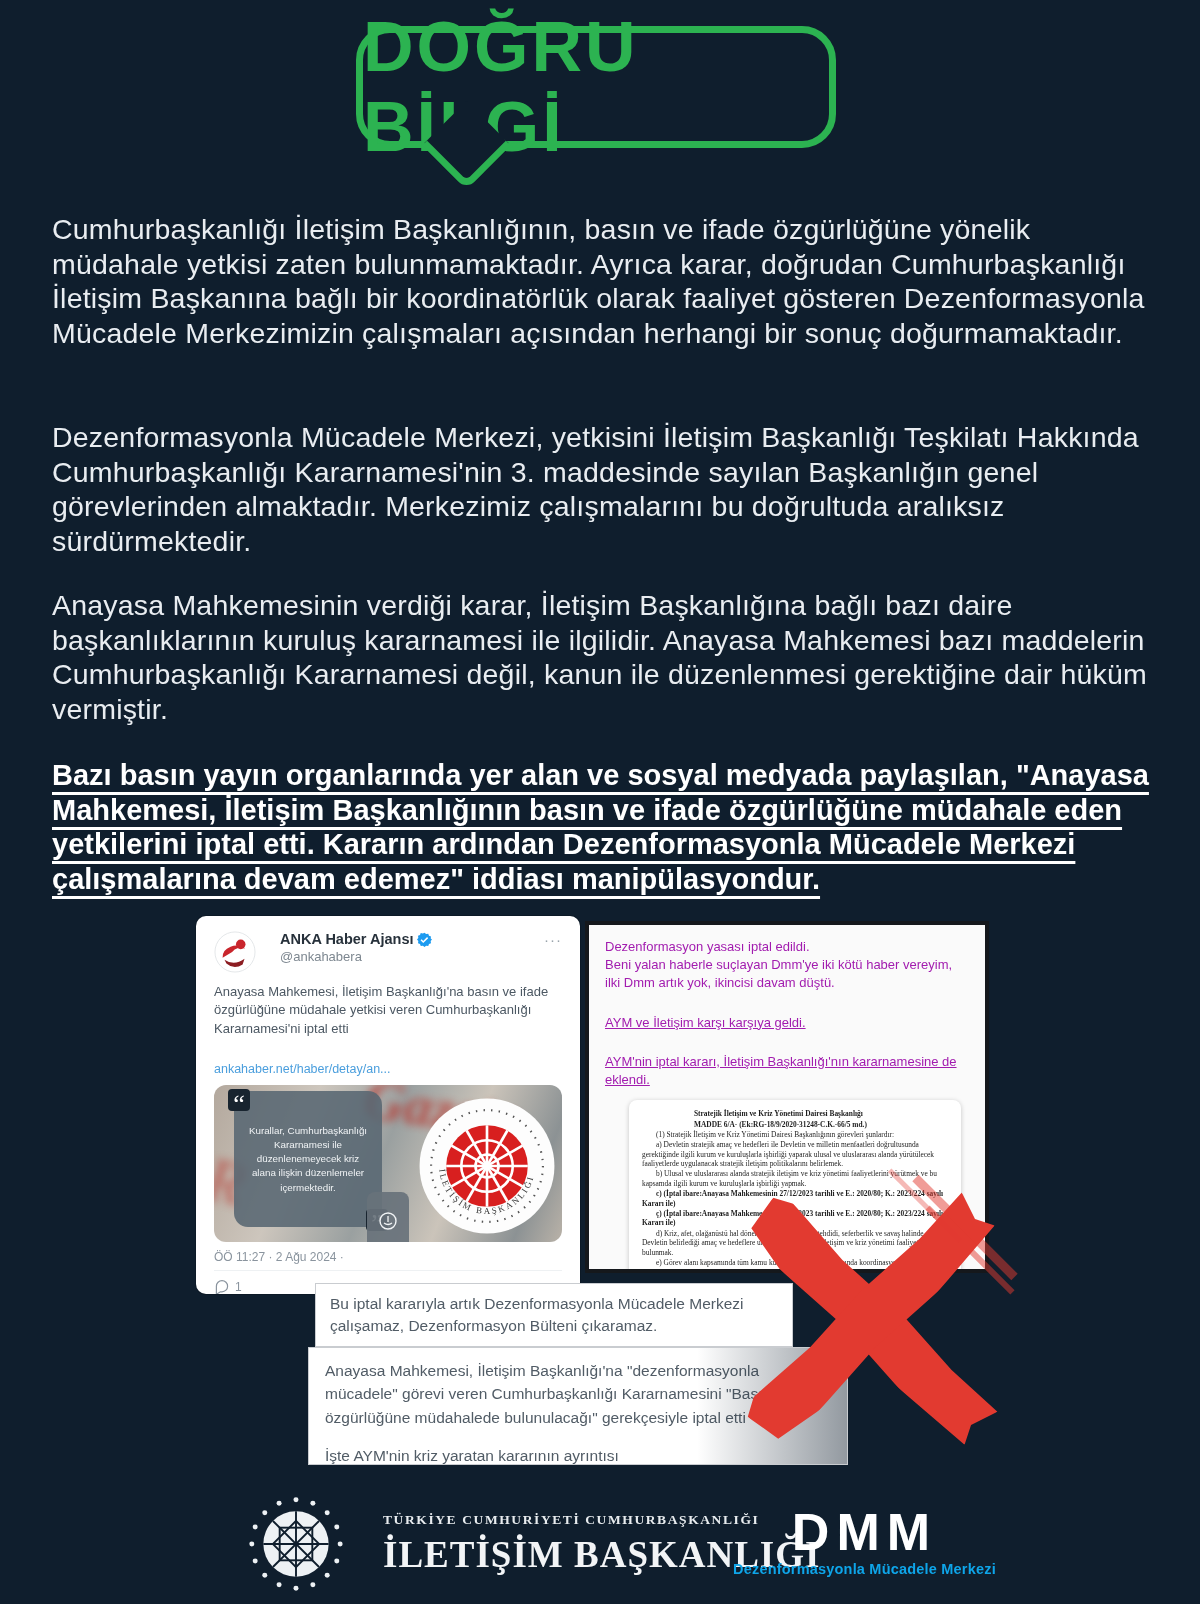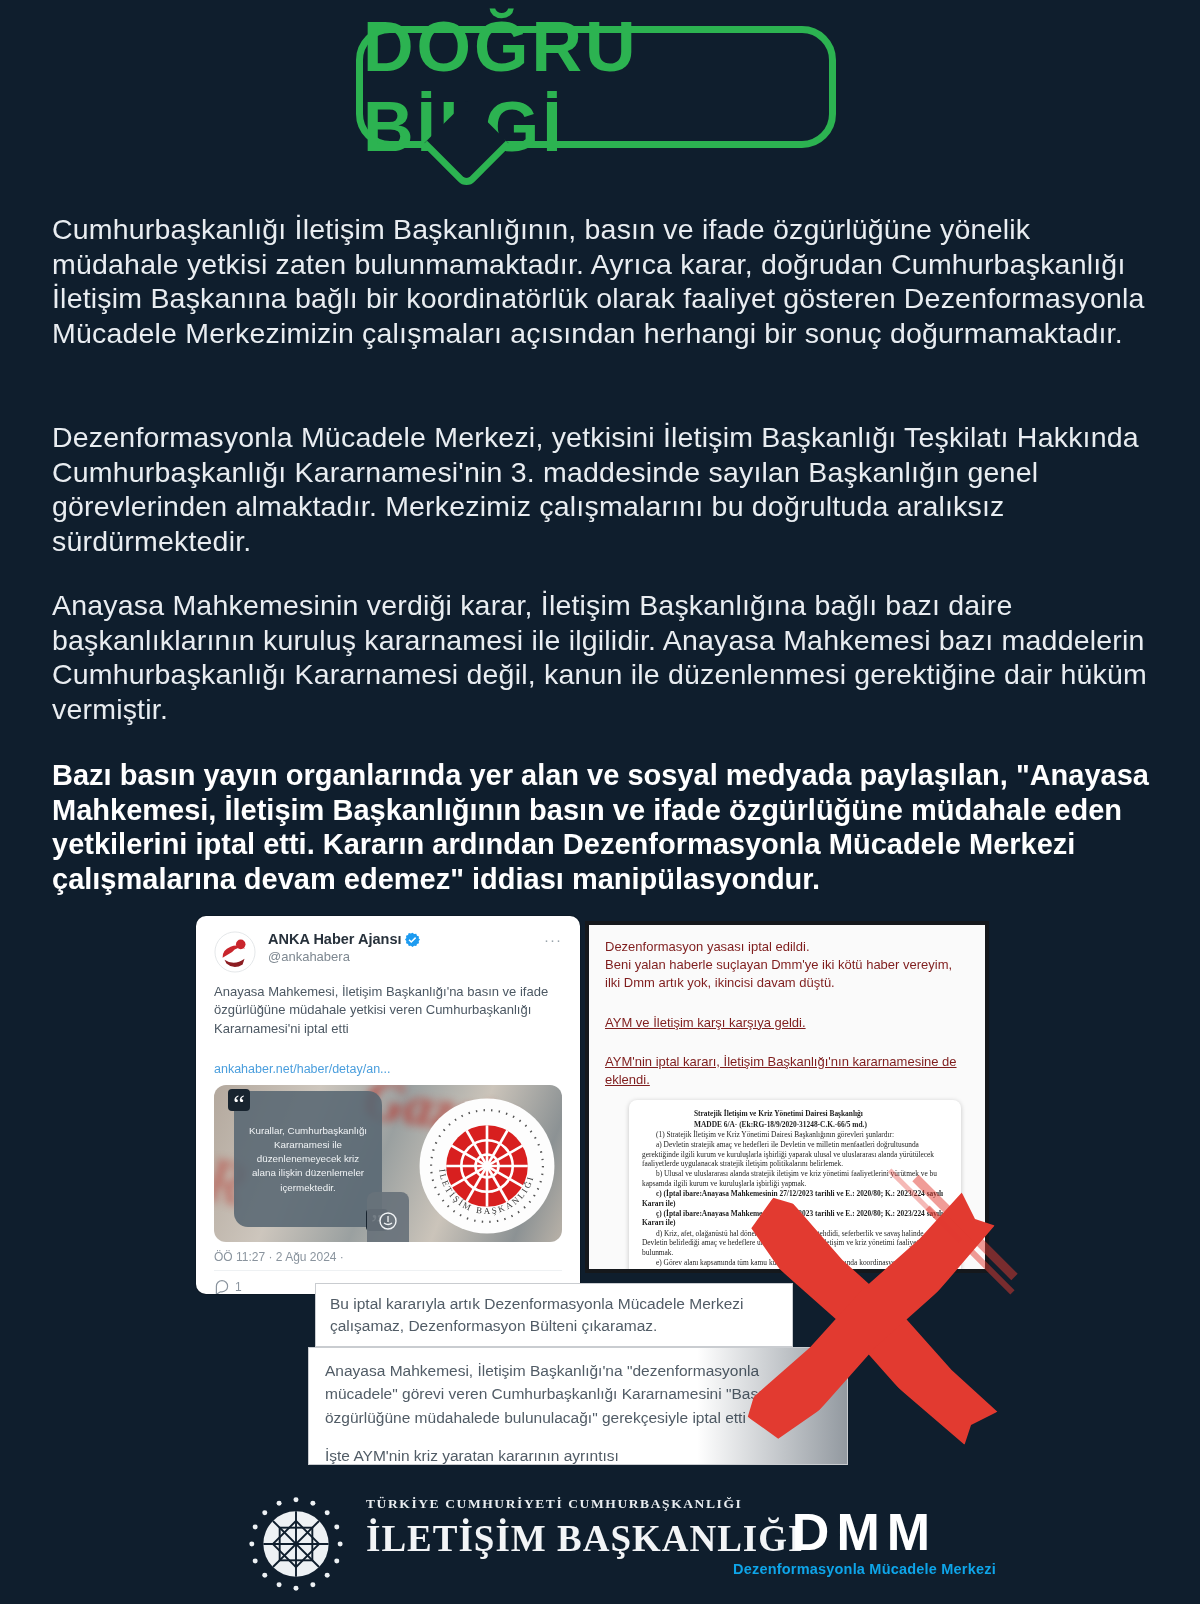--- a/index.html
+++ b/index.html
@@ -14,29 +14,29 @@
   .bubble-tail{position:absolute;left:72px;bottom:-36px;width:56px;height:56px;background:#0f1e2d;
           border-right:7px solid #2cb351;border-bottom:7px solid #2cb351;
           transform:rotate(45deg);border-bottom-right-radius:12px;}
 
   
   .para{position:absolute;left:52px;width:1105px;color:#e9edf1;font-size:28.5px;
         line-height:34.5px;letter-spacing:.2px;margin:0;}
   .p1{top:212px}.p2{top:420px}.p3{top:588px}
   .claim{position:absolute;left:52px;top:758px;width:1105px;color:#ffffff;font-size:29px;
          line-height:34.5px;font-weight:800;margin:0;
-         text-decoration-thickness:3px;text-underline-offset:7px;}
+         text-decoration:underline;text-decoration-thickness:3px;text-underline-offset:7px;}
 
   
   .tweet-left{position:absolute;left:196px;top:916px;width:384px;height:378px;background:#ffffff;
               border-radius:10px;padding:15px 18px;box-sizing:border-box;z-index:1;overflow:hidden;
               box-shadow:0 0 0 1px rgba(0,0,0,.15);}
   .tl-header{display:flex;align-items:flex-start;}
   .tl-avatar{width:42px;height:42px;flex:0 0 42px;}
-  .tl-names{margin-left:12px;flex:1;}
+  .tl-names{margin-left:24px;flex:1;}
   .tl-name-row{display:flex;align-items:center;gap:4px;}
   .tl-name{font-size:14.5px;font-weight:700;color:#27313b;}
   .tl-handle{font-size:13px;color:#7d8790;margin-top:2px;}
   .tl-more{color:#9aa4ac;font-size:15px;letter-spacing:1px;}
   .tl-text{margin-top:10px;font-size:13px;line-height:1.42;color:#4c5863;}
   .tl-link{margin-top:24px;font-size:12.5px;color:#4a9edd;}
   .tl-image{margin-top:9px;height:157px;border-radius:12px;overflow:hidden;position:relative;
             background:linear-gradient(112deg,#b3a89d 0%,#cdc6bd 26%,#9aa0a0 48%,#cbc4ba 68%,#8c9294 88%,#b9b2a8 100%);}
   .np-red{position:absolute;font-family:"Liberation Serif",serif;font-style:italic;font-weight:700;
           color:#b8342c;filter:blur(4px);opacity:.75;}
@@ -54,21 +54,21 @@
   .image-tab{position:absolute;left:50%;bottom:-8px;transform:translateX(-50%);
              width:42px;height:58px;background:rgba(104,114,123,.92);border-radius:8px;
              display:flex;align-items:center;justify-content:center;}
   .tl-time{margin-top:8px;font-size:12px;color:#8a949e;}
   .tl-engage{margin-top:6px;padding-top:8px;border-top:1px solid #eef1f3;
              display:flex;gap:86px;align-items:center;color:#8a949e;font-size:12px;}
   .eng-item{display:flex;align-items:center;gap:5px;}
 
   .tweet-right{position:absolute;left:585px;top:921px;width:404px;height:352px;background:#fafafa;
                border:4px solid #15181c;box-sizing:border-box;padding:13px 16px;z-index:1;overflow:hidden;}
-  .tr-line{font-size:13px;line-height:1.4;color:#7f1d1d;margin:0;}
+  .tr-line{font-size:13px;line-height:1.4;color:#a21caf;margin:0;}
   .tr-gap{margin-top:21px;text-decoration:underline;}
   .doc-card{margin-top:11px;margin-left:24px;width:332px;background:#ffffff;border-radius:8px;
             box-shadow:0 1px 5px rgba(0,0,0,.22);padding:9px 13px;box-sizing:border-box;
             font-family:"Liberation Serif",serif;font-size:7.4px;line-height:1.27;color:#1d1d1d;}
   .doc-title{font-weight:700;margin:0 0 0 52px;}
   .doc-madde{font-weight:700;margin:1px 0 0 52px;}
   .doc-p{margin:1px 0 0 0;text-indent:14px;}
   .doc-bold{font-weight:700;}
 
   
@@ -87,21 +87,21 @@
   .x-stroke{position:absolute;left:-30px;top:97px;width:310px;height:56px;background:#e23a30;
             clip-path:polygon(0% 18%,6% 0%,30% 9%,55% 2%,80% 10%,100% 5%,97% 55%,100% 88%,72% 100%,45% 91%,18% 100%,2% 84%);}
   .x1{transform:rotate(45deg);}
   .x2{transform:rotate(-45deg);}
   .x-streak{position:absolute;background:rgba(226,58,48,.5);transform:rotate(45deg);}
   .s1{left:150px;top:28px;width:140px;height:9px;}
   .s2{left:165px;top:52px;width:120px;height:6px;}
   .s3{left:130px;top:8px;width:100px;height:5px;opacity:.7;}
 
   
-  .footer-left{position:absolute;left:248px;top:1496px;display:flex;align-items:flex-start;gap:22px;}
+  .footer-left{position:absolute;left:248px;top:1496px;display:flex;align-items:center;gap:39px;}
   .fl-emblem{width:96px;height:96px;}
   .fl-line1{font-family:"Liberation Serif",serif;font-size:13.5px;font-weight:700;
             letter-spacing:1.6px;color:#e8ecef;}
   .fl-line2{font-family:"Liberation Serif",serif;font-size:37px;font-weight:700;
             letter-spacing:1px;color:#f2f4f6;margin-top:5px;}
   .footer-right{position:absolute;left:733px;top:1506px;text-align:center;}
   .dmm-title{font-size:52px;font-weight:900;letter-spacing:7px;color:#ffffff;line-height:1;}
   .dmm-sub{font-size:14.5px;font-weight:700;color:#0ea5e9;margin-top:3px;letter-spacing:.2px;}
 
   svg{display:block;}

